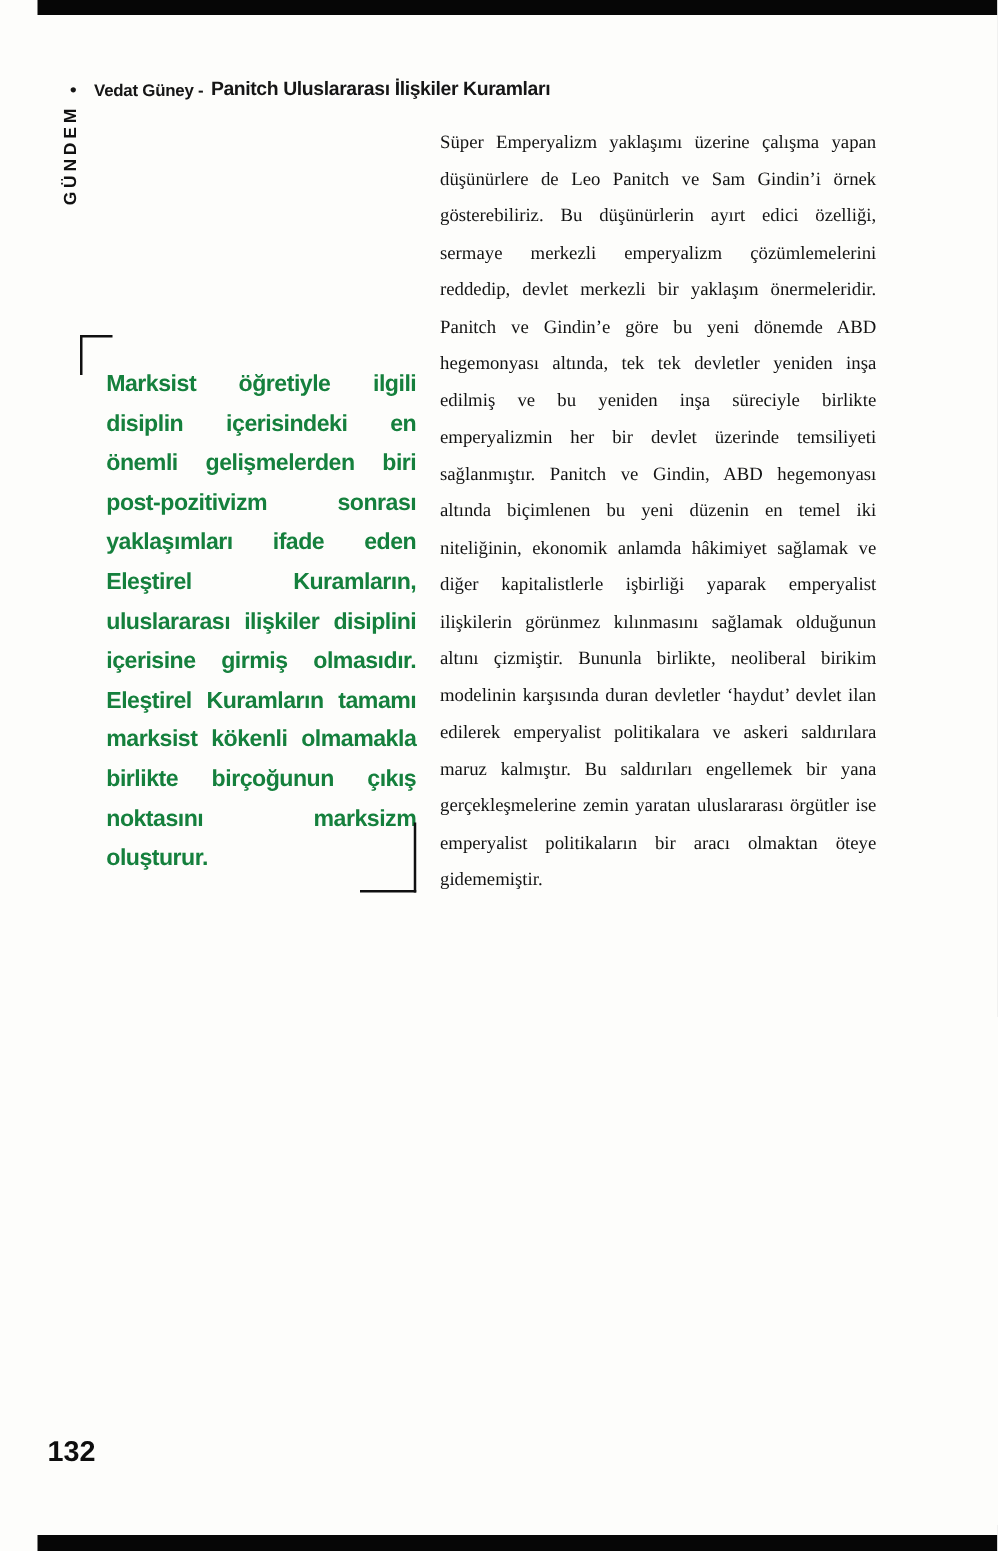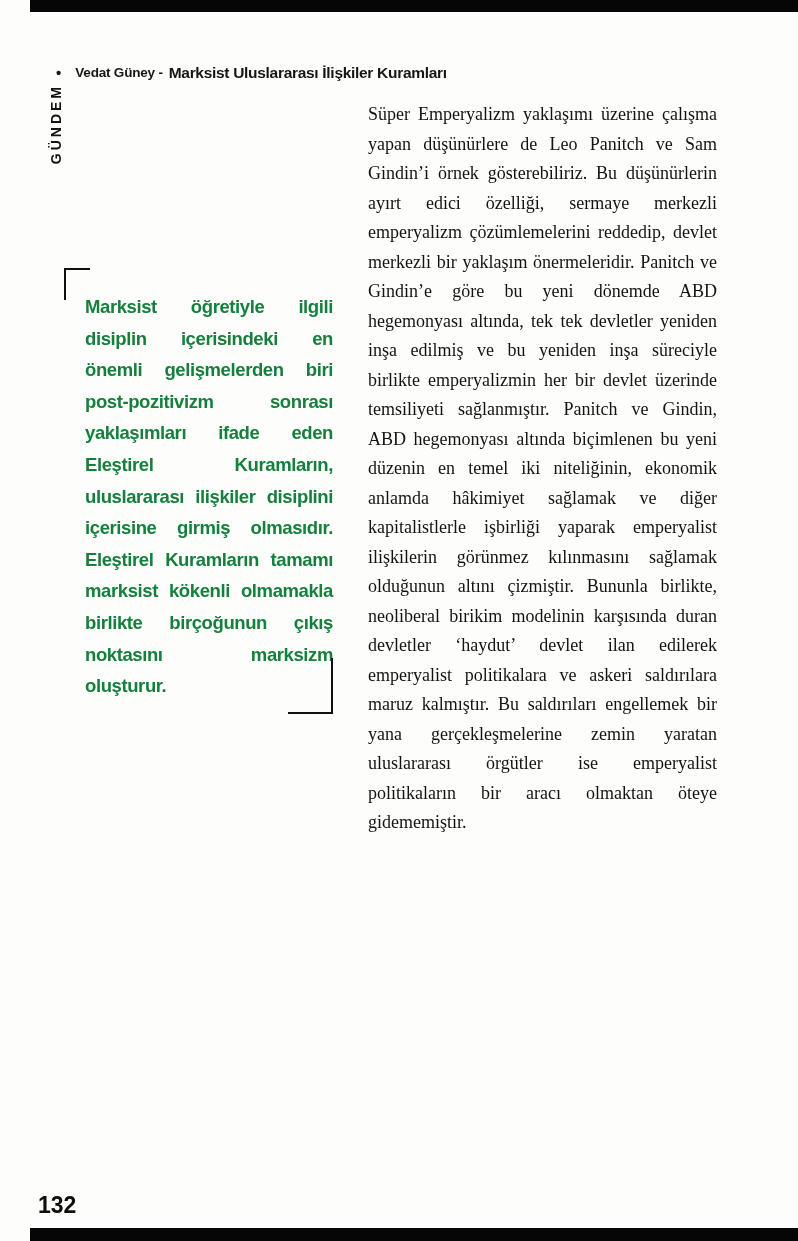--- a/index.html
+++ b/index.html
@@ -94,53 +94,53 @@
   .bracket-bottom {
     position: absolute;
     left: 288px; top: 658px;
     width: 43px; height: 54px;
     border-right: 2px solid #101010;
     border-bottom: 2px solid #101010;
   }
   
   .body-col {
     position: absolute;
-    left: 368px; top: 100px;
+    left: 352px; top: 100px;
     width: 349px;
     font-family: "Liberation Serif", "DejaVu Serif", serif;
-    font-size: 18px;
+    font-size: 15px;
     line-height: 29.5px;
     text-align: justify;
     color: #131313;
     hyphens: auto;
     -webkit-hyphens: auto;
   }
   .body-col p {
     margin: 0 0 19px 0;
     word-spacing: 1px;
   }
   
   .page-number {
     position: absolute;
-    left: 38px; top: 1192px;
+    left: 38px; top: 1148px;
     font-family: "Liberation Sans", sans-serif;
     font-size: 23px;
     font-weight: 700;
     color: #0e0e0e;
   }
 </style>
 </head>
 <body>
 
 <div class="page">
 
   <div class="bar-top"></div>
 
   <div class="header">
-    <span class="bullet">•</span><span class="author">Vedat Güney -</span><span class="title">Marksist Uluslararası İlişkiler Kuramları</span>
+    <span class="bullet">•</span><span class="author">Vedat Güney -</span><span class="title">Panitch Uluslararası İlişkiler Kuramları</span>
   </div>
 
   <div class="vertical-label">GÜNDEM</div>
 
   <div class="bracket-top"></div>
   <div class="pullquote">Marksist öğretiyle ilgili disiplin içerisindeki en önemli gelişmelerden biri post-pozitivizm sonrası yaklaşımları ifade eden Eleştirel Kuramların, uluslararası ilişkiler disiplini içerisine girmiş olmasıdır. Eleştirel Kuramların tamamı marksist kökenli olmamakla birlikte birçoğunun çıkış noktasını marksizm oluşturur.</div>
   <div class="bracket-bottom"></div>
 
   <div class="body-col">
     <p>Süper Emperyalizm yaklaşımı üzerine çalışma yapan düşünürlere de Leo Panitch ve Sam Gindin’i örnek gösterebiliriz. Bu düşünürlerin ayırt edici özelliği, sermaye merkezli emperyalizm çözümlemelerini reddedip, devlet merkezli bir yaklaşım önermeleridir. Panitch ve Gindin’e göre bu yeni dönemde ABD hegemonyası altında, tek tek devletler yeniden inşa edilmiş ve bu yeniden inşa süreciyle birlikte emperyalizmin her bir devlet üzerinde temsiliyeti sağlanmıştır. Panitch ve Gindin, ABD hegemonyası altında biçimlenen bu yeni düzenin en temel iki niteliğinin, ekonomik anlamda hâkimiyet sağlamak ve diğer kapitalistlerle işbirliği yaparak emperyalist ilişkilerin görünmez kılınmasını sağlamak olduğunun altını çizmiştir. Bununla birlikte, neoliberal birikim modelinin karşısında duran devletler ‘haydut’ devlet ilan edilerek emperyalist politikalara ve askeri saldırılara maruz kalmıştır. Bu saldırıları engellemek bir yana gerçekleşmelerine zemin yaratan uluslararası örgütler ise emperyalist politikaların bir aracı olmaktan öteye gidememiştir.</p>

